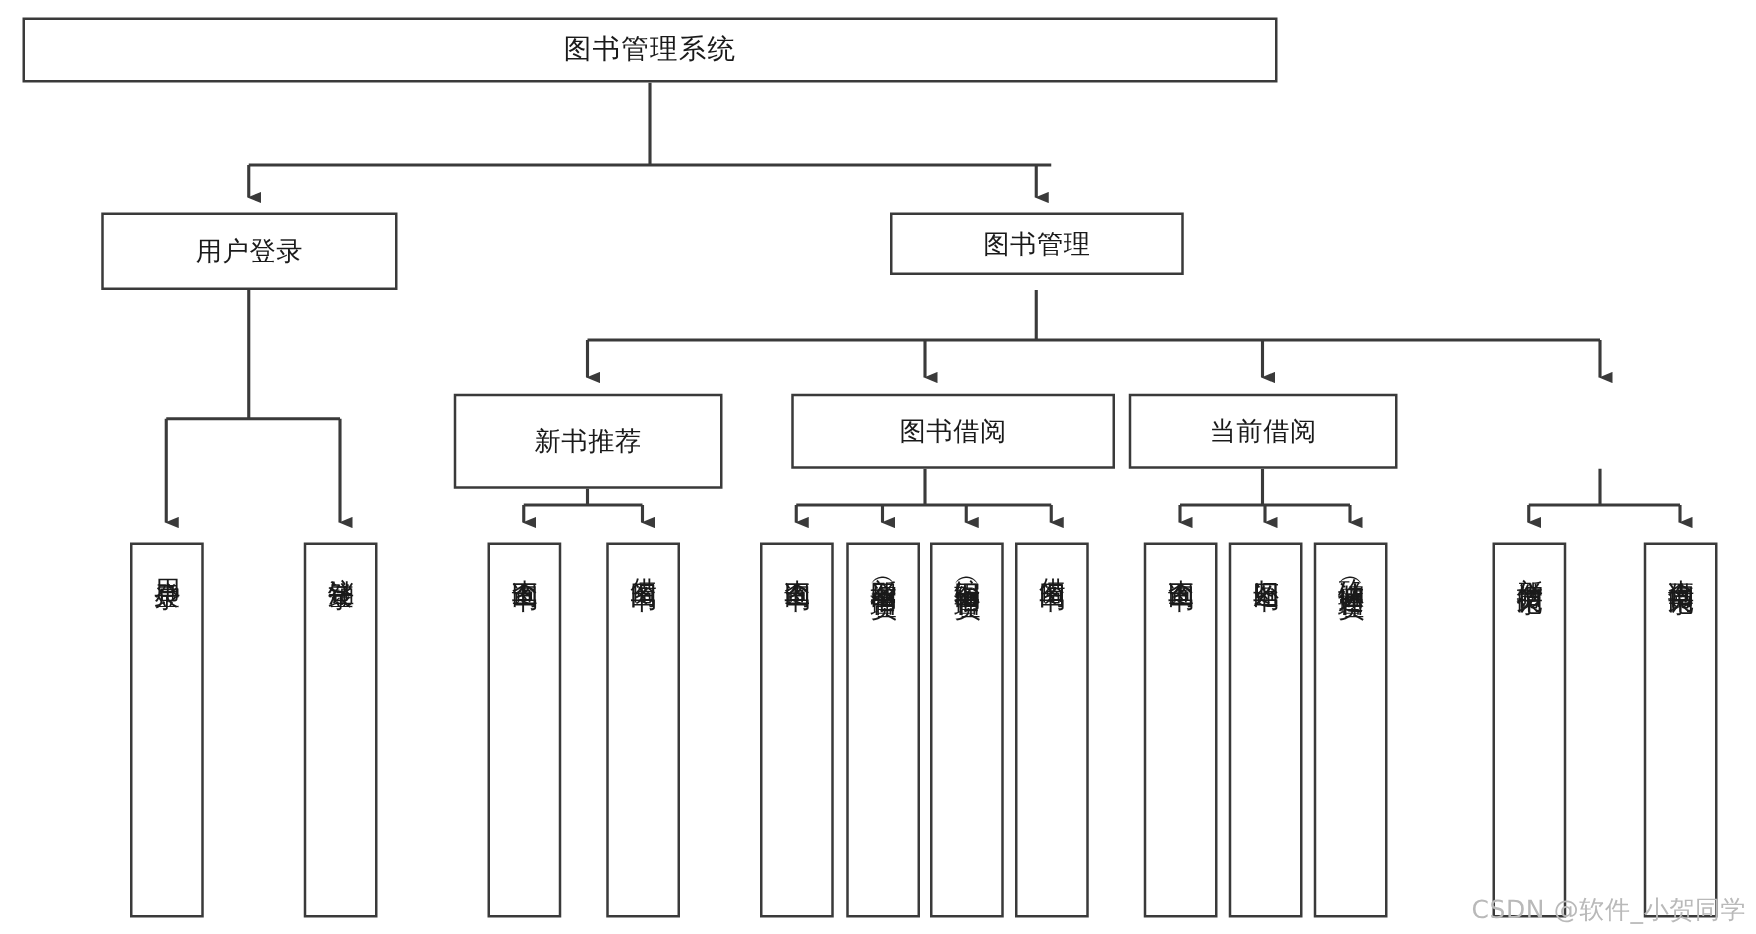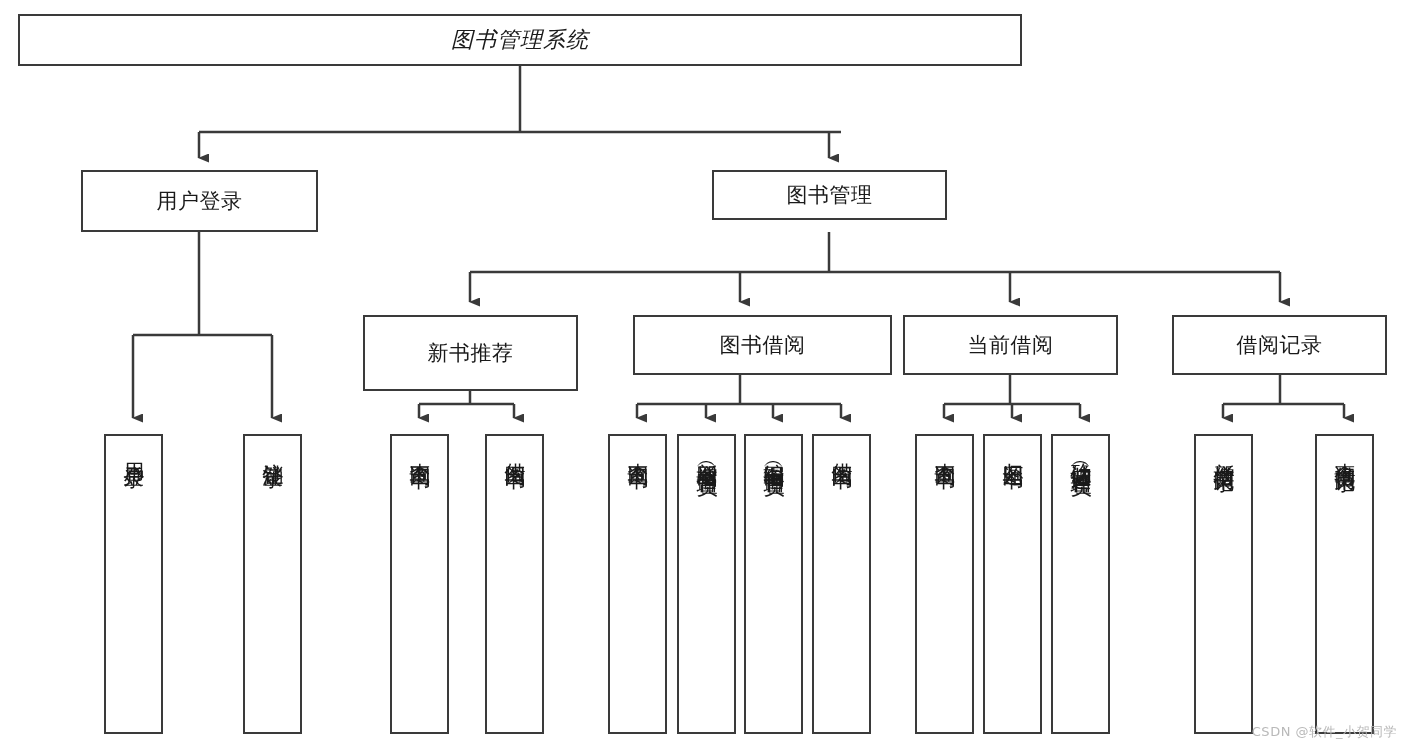--- a/index.html
+++ b/index.html
@@ -42,39 +42,38 @@
     line-height: 1.25;
     white-space: nowrap;
   }
   .node.horizontal .node-label {
     font-size: 21px;
     letter-spacing: 0.5px;
   }
   .node.root .node-label {
     font-size: 22px;
     letter-spacing: 1px;
-    font-style: italic;
   }
   .node.vertical {
     align-items: flex-start;
     padding-top: 10px;
   }
   .node.vertical .node-label {
     writing-mode: vertical-rl;
     text-orientation: upright;
     font-size: 21px;
     line-height: 1.18;
     letter-spacing: 2px;
     white-space: nowrap;
   }
   #watermark {
     position: absolute;
     right: 8px;
     bottom: 6px;
-    font-size: 13px;
+    font-size: 20px;
     color: #b9b9b9;
     letter-spacing: 0.5px;
     z-index: 5;
     white-space: nowrap;
     pointer-events: none;
   }
 </style>
 </head>
 <body>
 
@@ -143,23 +142,20 @@
 
   <div class="node horizontal" style="left:363px; top:315px; width:215px; height:76px;">
     <span class="node-label">新书推荐</span>
   </div>
   <div class="node horizontal" style="left:633px; top:315px; width:259px; height:60px;">
     <span class="node-label">图书借阅</span>
   </div>
   <div class="node horizontal" style="left:903px; top:315px; width:215px; height:60px;">
     <span class="node-label">当前借阅</span>
   </div>
-  <div class="node horizontal" style="left:1172px; top:315px; width:215px; height:60px;">
-    <span class="node-label">借阅记录</span>
-  </div>
 
   <div class="node vertical" style="left:104px; top:434px; width:59px; height:300px;">
     <span class="node-label">用户登录</span>
   </div>
   <div class="node vertical" style="left:243px; top:434px; width:59px; height:300px;">
     <span class="node-label">注销登录</span>
   </div>
 
   <div class="node vertical" style="left:390px; top:434px; width:59px; height:300px;">
     <span class="node-label">查询图书</span>

